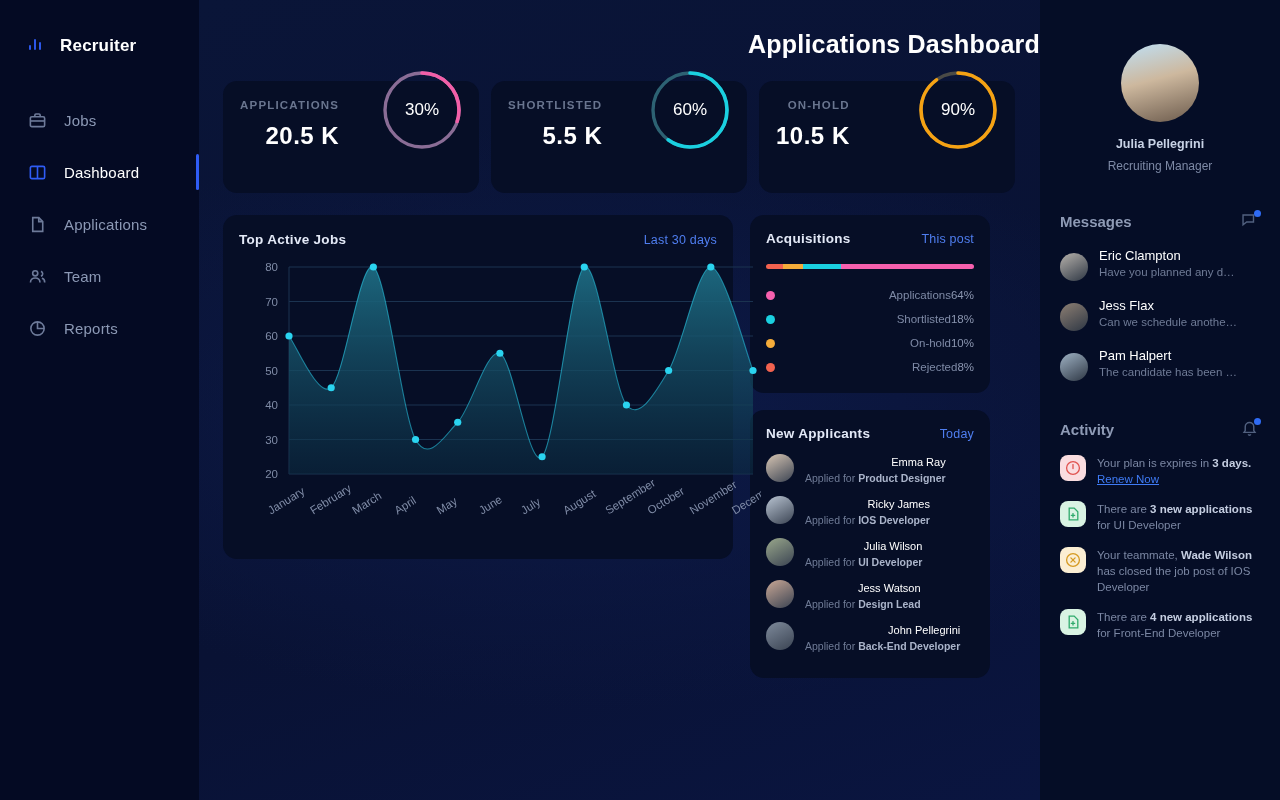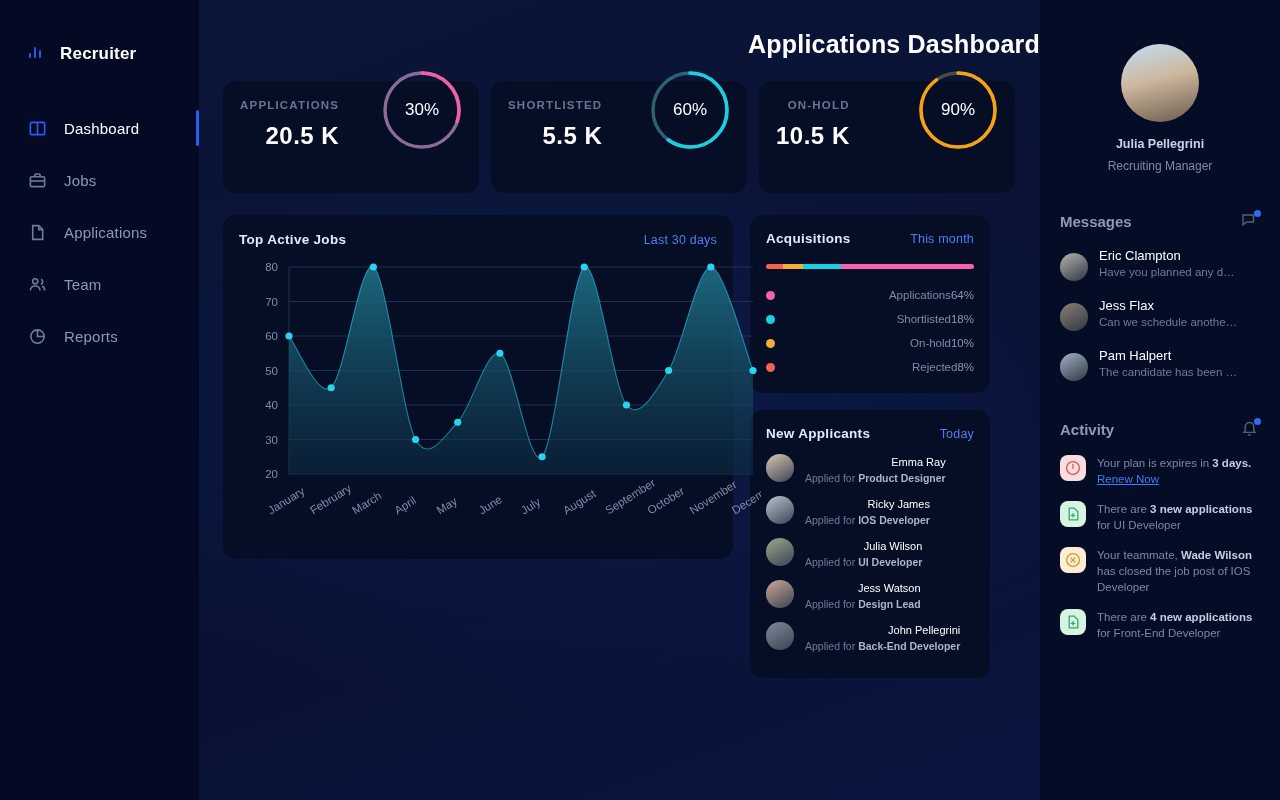--- a/index.html
+++ b/index.html
@@ -7,21 +7,21 @@
   body {
     background:#0a1538;
     font-family:"Liberation Sans", sans-serif;
     color:#e8edf7;
   }
   .app { display:flex; width:1280px; height:800px; position:relative; }
 
   
   .sidebar {
     width:199px; height:800px; background:#040a23;
-    flex:0 0 199px; position:relative; padding-top:26px;
+    flex:0 0 199px; position:relative; padding-top:18px;
   }
   .brand { display:flex; align-items:center; gap:14px; padding:12px 0 0 26px; height:44px; }
   .brand-label { font-size:17px; font-weight:700; color:#ffffff; letter-spacing:.2px; }
   .nav { margin-top:32px; }
   .nav-item {
     display:flex; align-items:center; gap:16px;
     height:52px; padding-left:26px; position:relative; cursor:pointer;
   }
   .nav-label { font-size:15px; color:#8c99b5; letter-spacing:.2px; }
   .nav-item.active .nav-label { color:#ffffff; }
@@ -124,38 +124,38 @@
             <g stroke="#2f5cf5" stroke-width="1.9" stroke-linecap="round">
           <line x1="4" y1="12" x2="4" y2="15"></line>
               <line x1="9" y1="6" x2="9" y2="15"></line>
               <line x1="14" y1="9" x2="14" y2="15"></line>
         </g>
           </svg>
       </span>
       <span class="brand-label">Recruiter</span>
     </div>
     <nav class="nav">
-      <div class="nav-item active">
-        <span class="nav-ic">
-          <svg width="19" height="19" viewBox="0 0 20 20">
-              <rect x="2.5" y="3.5" width="15" height="13" rx="1.6"></rect>
-              <line x1="10" y1="3.5" x2="10" y2="16.5"></line>
-            </svg>
-        </span>
-        <span class="nav-label">Dashboard</span>
-      </div>
       <div class="nav-item">
         <span class="nav-ic">
           <svg width="19" height="19" viewBox="0 0 20 20">
               <rect x="2.5" y="6" width="15" height="10.5" rx="1.6"></rect>
               <path d="M7.2 6V4.4a1.2 1.2 0 0 1 1.2-1.2h3.2a1.2 1.2 0 0 1 1.2 1.2V6"></path>
               <line x1="2.5" y1="10.5" x2="17.5" y2="10.5"></line>
             </svg>
         </span>
         <span class="nav-label">Jobs</span>
+      </div>
+      <div class="nav-item active">
+        <span class="nav-ic">
+          <svg width="19" height="19" viewBox="0 0 20 20">
+              <rect x="2.5" y="3.5" width="15" height="13" rx="1.6"></rect>
+              <line x1="10" y1="3.5" x2="10" y2="16.5"></line>
+            </svg>
+        </span>
+        <span class="nav-label">Dashboard</span>
       </div>
       <div class="nav-item">
         <span class="nav-ic">
           <svg width="19" height="19" viewBox="0 0 20 20">
               <path d="M5 2.8h6.4L15.5 7v10.2H5z"></path>
               <path d="M11.3 2.8V7h4.2"></path>
             </svg>
         </span>
         <span class="nav-label">Applications</span>
       </div>
@@ -285,21 +285,21 @@
               <text x="514" y="230" fill="#7f8ba6" font-size="11.5" text-anchor="start" font-family="&quot;Liberation Sans&quot;, sans-serif" transform="rotate(-32 514 230)" dx="-30" dy="14">December</text>
             </svg>
         </div>
       </section>
 
       <div class="mid-col">
 
         <section class="panel">
           <div class="card-head">
             <span class="card-title">Acquisitions</span>
-            <span class="card-action">This month</span>
+            <span class="card-action">This post</span>
           </div>
           <div class="acq-bar" id="acqBar">
               <div style="width: 8%; background: rgb(242, 98, 79);"></div>
               <div style="width: 10%; background: rgb(245, 172, 58);"></div>
               <div style="width: 18%; background: rgb(26, 208, 224);"></div>
               <div style="width: 64%; background: rgb(246, 96, 174);"></div>
             </div>
           <div>
             <div class="acq-row">
               <span class="acq-dot" style="background:#f660ae"></span>

